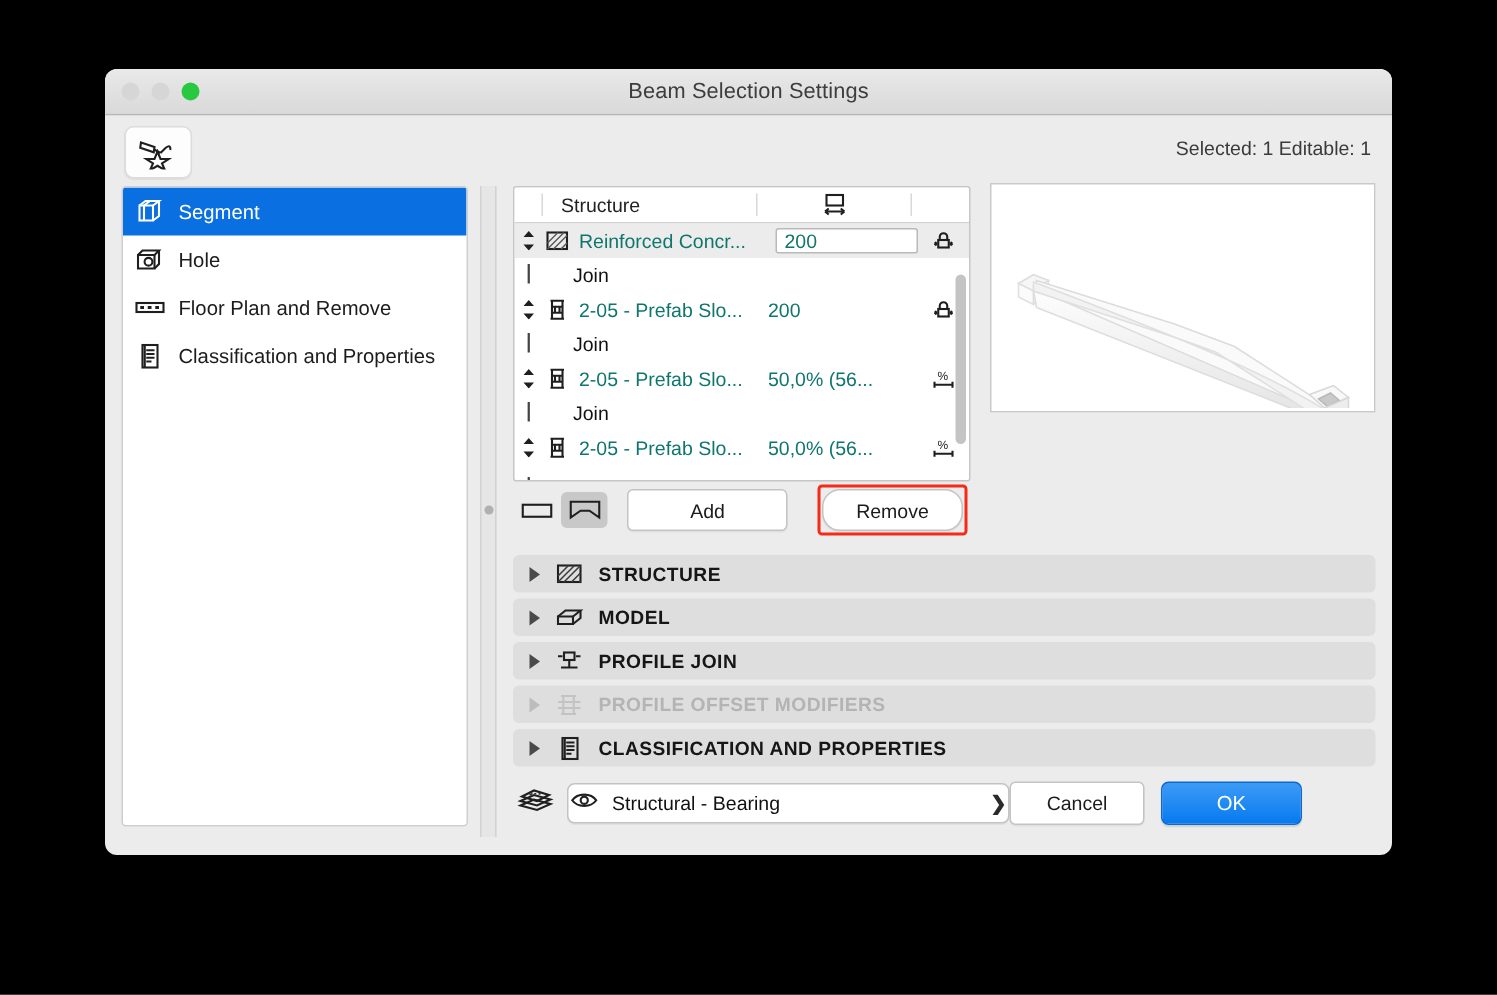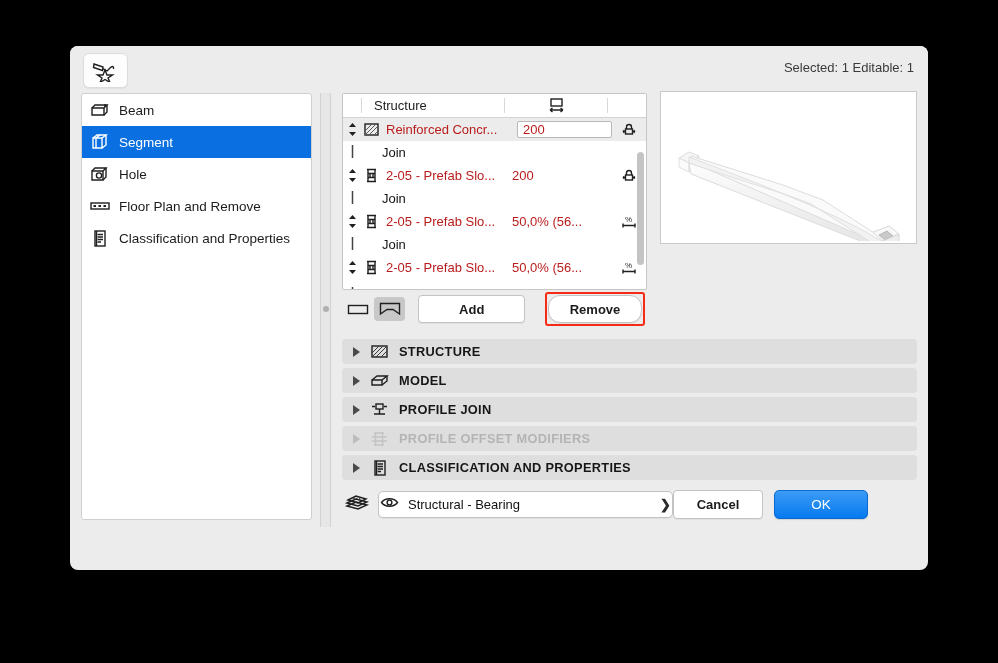--- a/index.html
+++ b/index.html
@@ -113,21 +113,21 @@
     font-size: 13px; color: #222;
   }
   .lh-c0 { width: 18px; height: 15px; border-right: 1px solid #d8d8d8; }
   .lh-name { flex: 1; padding-left: 12px; }
   .lh-div { width: 1px; height: 15px; background: #d8d8d8; }
   .lh-w { width: 102px; display: flex; align-items: center; justify-content: center; }
   .lh-last { width: 38px; display: flex; align-items: center; justify-content: center; }
   .rows { position: relative; height: 171px; overflow: hidden; }
   .row {
     display: flex; align-items: center;
-    height: 23px; font-size: 13px; color: #b91c1c;
+    height: 23px; font-size: 13px; color: #0f766e;
   }
   .row.hl { background: #ececec; }
   .row .handle { width: 18px; display: flex; align-items: center; justify-content: center; }
   .row .ricon { width: 21px; display: flex; align-items: center; justify-content: center; }
   .row .rname { flex: 1; padding-left: 4px; white-space: nowrap; overflow: hidden; }
   .row .rval { width: 100px; white-space: nowrap; overflow: hidden; }
   .row .rval.boxed {
     background: #fff; border: 1px solid #b9b9b9; border-radius: 2px;
     height: 17px; line-height: 16px; padding-left: 5px; width: 95px; box-sizing: border-box;
   }
@@ -154,21 +154,20 @@
   .seg-toggle {
     width: 33px; height: 24px; border-radius: 4px;
     display: flex; align-items: center; justify-content: center;
   }
   .seg-toggle.on { background: #c8c8c8; }
   .pbtn {
     background: #fff; border: 1px solid #c3c3c3; border-radius: 4px;
     height: 26px; font-size: 13px; color: #1b1b1b;
     display: flex; align-items: center; justify-content: center;
     box-shadow: 0 1px 0 rgba(0,0,0,0.05);
-    font-weight: bold;
   }
   #add-button { width: 109px; margin-left: 13px; }
   .remove-wrap {
     margin-left: 20px; position: relative;
     border: 2px solid #f52b16; border-radius: 3px;
     padding: 1px; background: transparent;
   }
   #remove-button { width: 92px; border-radius: 12px; }
 
   
@@ -231,47 +230,44 @@
   }
   .stroke { stroke: #1f1f1f; fill: none; stroke-width: 1.4; }
   .stroke-w { stroke: #fff; fill: none; stroke-width: 1.4; }
 </style>
 </head>
 <body>
 
 <div id="root">
   <div class="window">
 
+    <div class="titlebar">
+      <div class="traffic">
+        <div class="dot red"></div>
+        <div class="dot yellow"></div>
+        <div class="dot green"></div>
+      </div>
+      <div class="win-title">Beam Selection Settings</div>
+    </div>
 
     <div class="toolstrip">
       <div class="tool-btn">
         <svg width="28" height="22" viewBox="0 0 28 22">
           <path class="stroke" d="M2 4 L11 7 L10.5 10.5 L1.5 7.5 Z"></path>
           <path class="stroke" d="M10.5 8.5 L15 11 M15 11 L18.5 7.5 Q22 5 21.5 9"></path>
           <path class="stroke" d="M13 10 L15 15 L20.5 15 L16 18 L18 22.5 L13 19.5 L8 22.5 L10 18 L5.5 15 L11 15 Z"></path>
         </svg>
       </div>
       <div class="sel-count">Selected: 1 Editable: 1</div>
     </div>
 
     <div class="body">
 
       <div class="leftpanel">
 
-        <div class="navitem">
-          <span class="navicon">
-            <svg width="18" height="14" viewBox="0 0 18 14">
-              <path class="stroke" d="M1 5 L13 5 L13 12 L1 12 Z"></path>
-              <path class="stroke" d="M1 5 L4 2 L16 2 L13 5"></path>
-              <path class="stroke" d="M16 2 L16 9 L13 12"></path>
-              <path class="stroke" d="M14 1 L14 4"></path>
-            </svg>
-          </span>
-          <span>Beam</span>
-        </div>
 
         <div class="navitem selected">
           <span class="navicon">
             <svg width="17" height="16" viewBox="0 0 17 16">
               <path class="stroke-w" d="M1 4 L10 4 L10 14 L1 14 Z"></path>
               <path class="stroke-w" d="M1 4 L5 1 L14 1 L10 4"></path>
               <path class="stroke-w" d="M14 1 L14 11 L10 14"></path>
               <path class="stroke-w" d="M4 4 L4 14 M4 4 L8 1"></path>
             </svg>
           </span>

